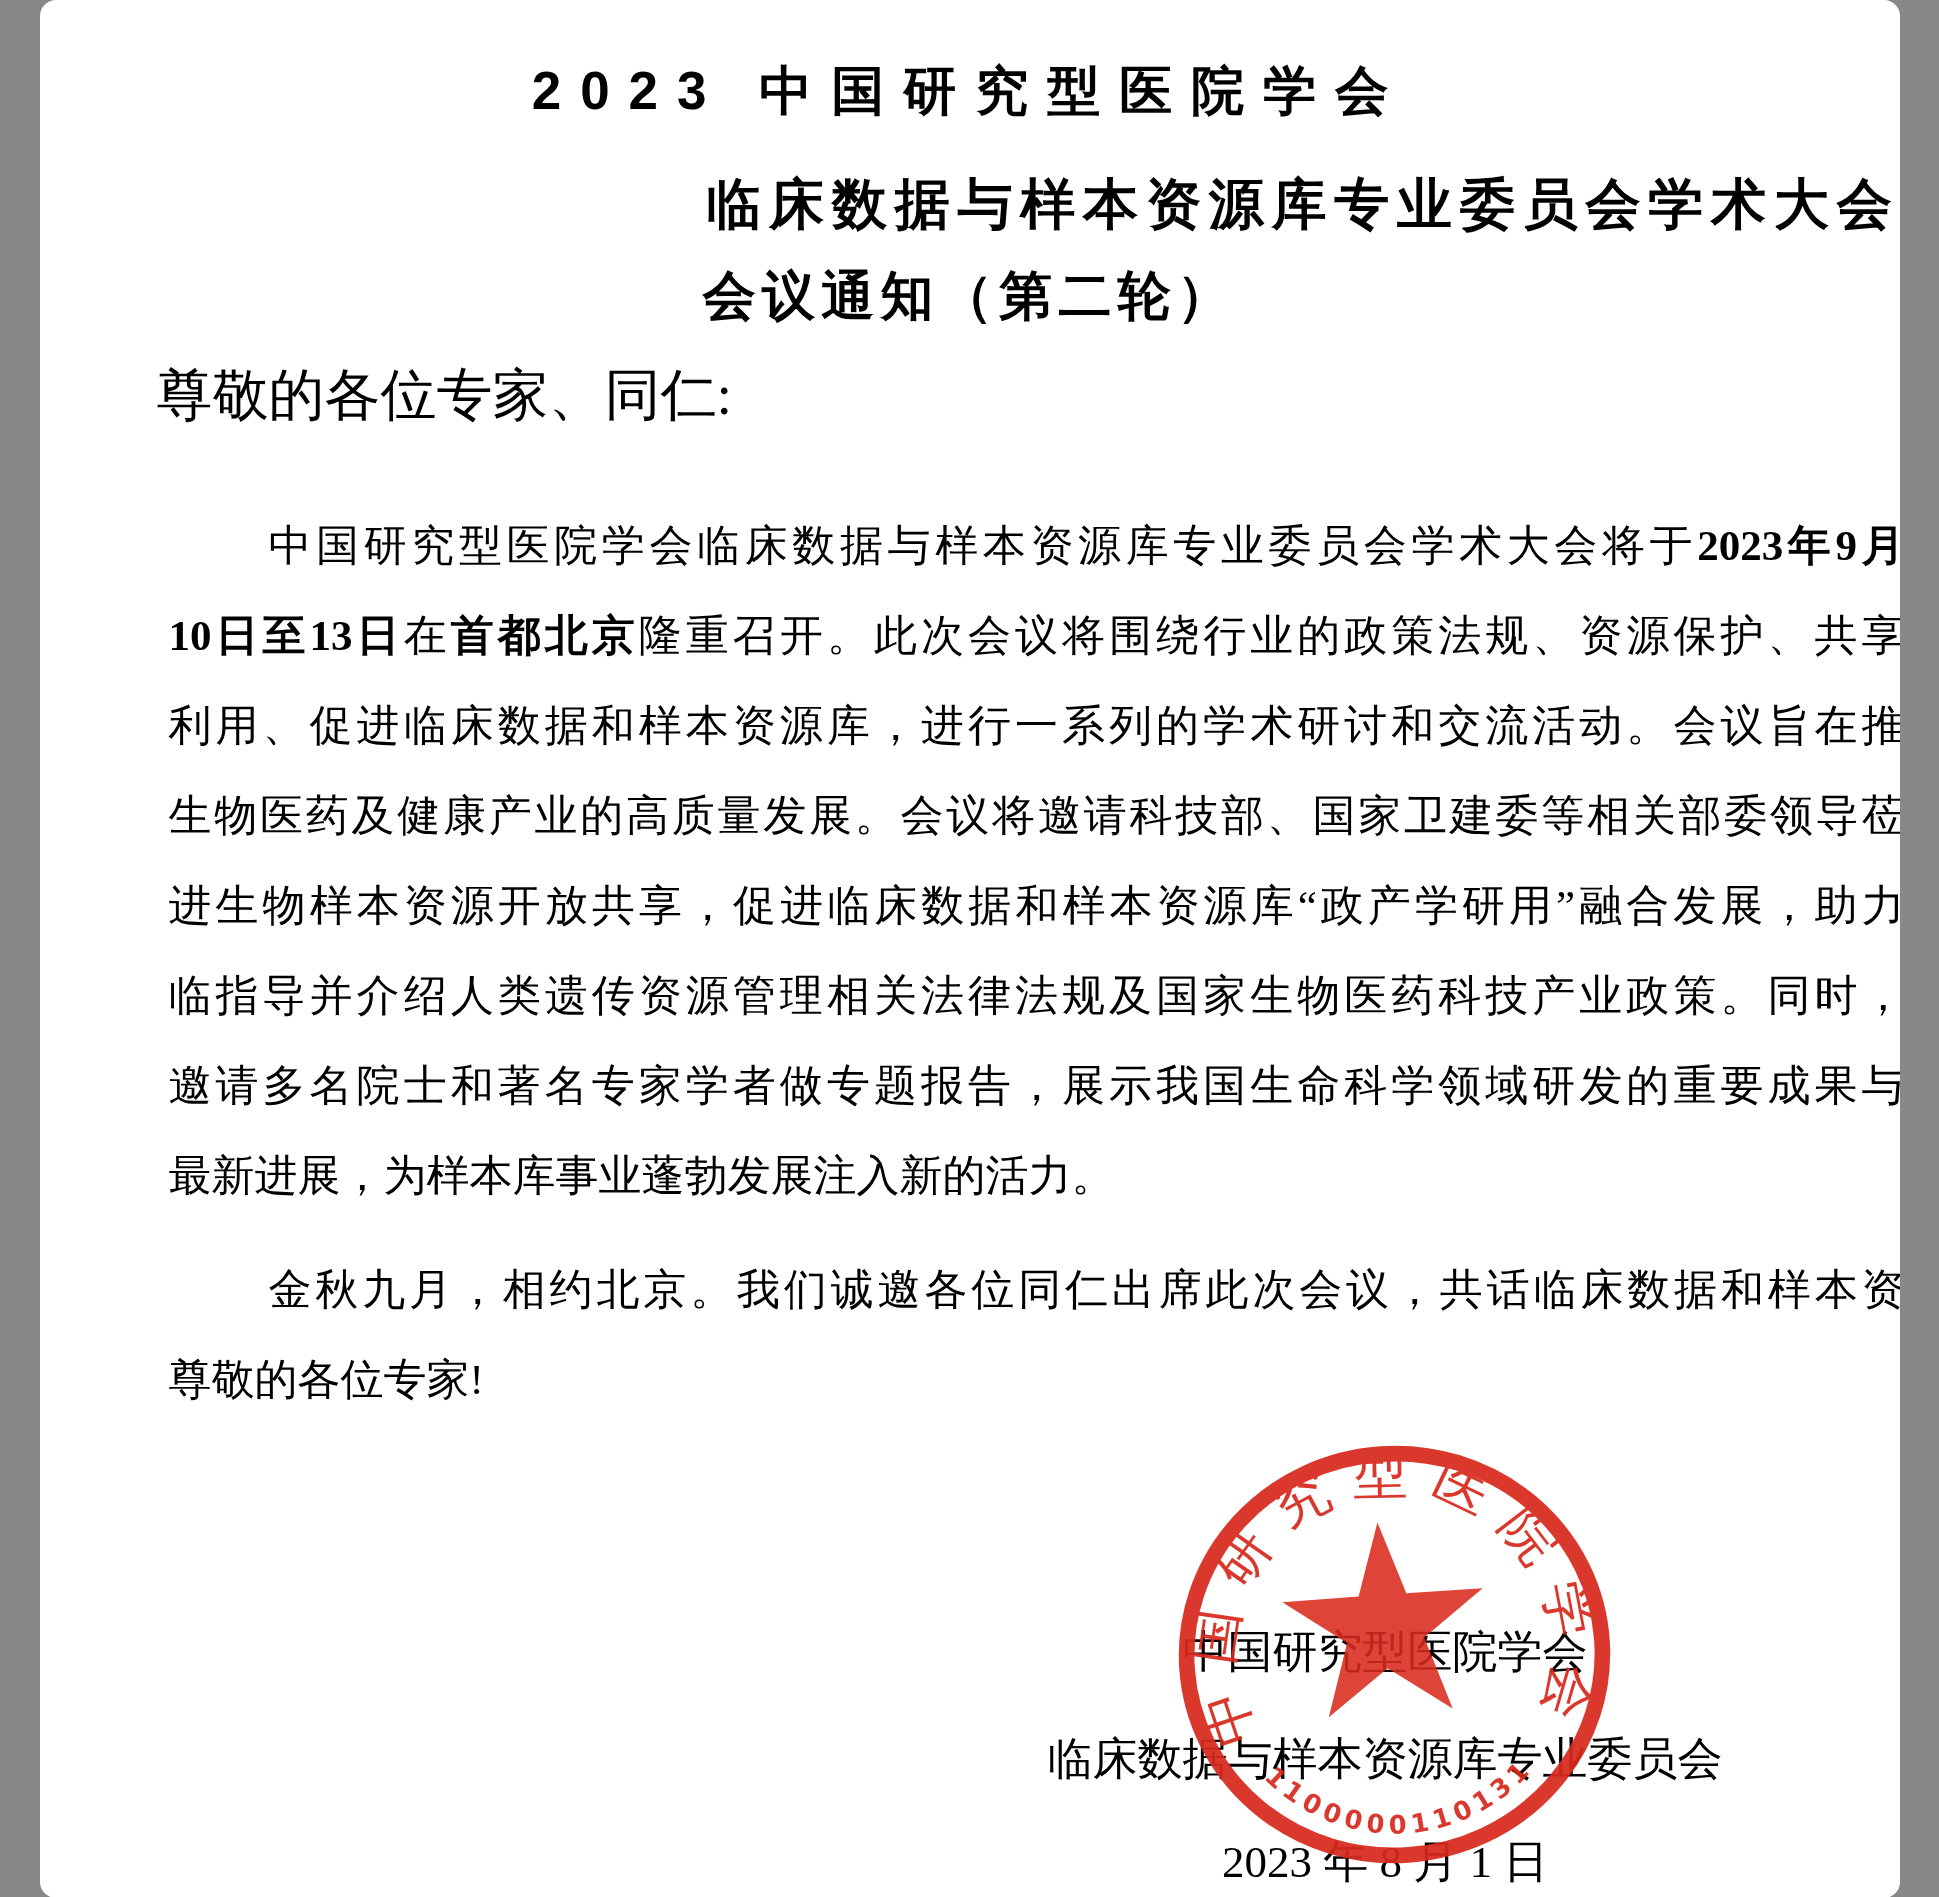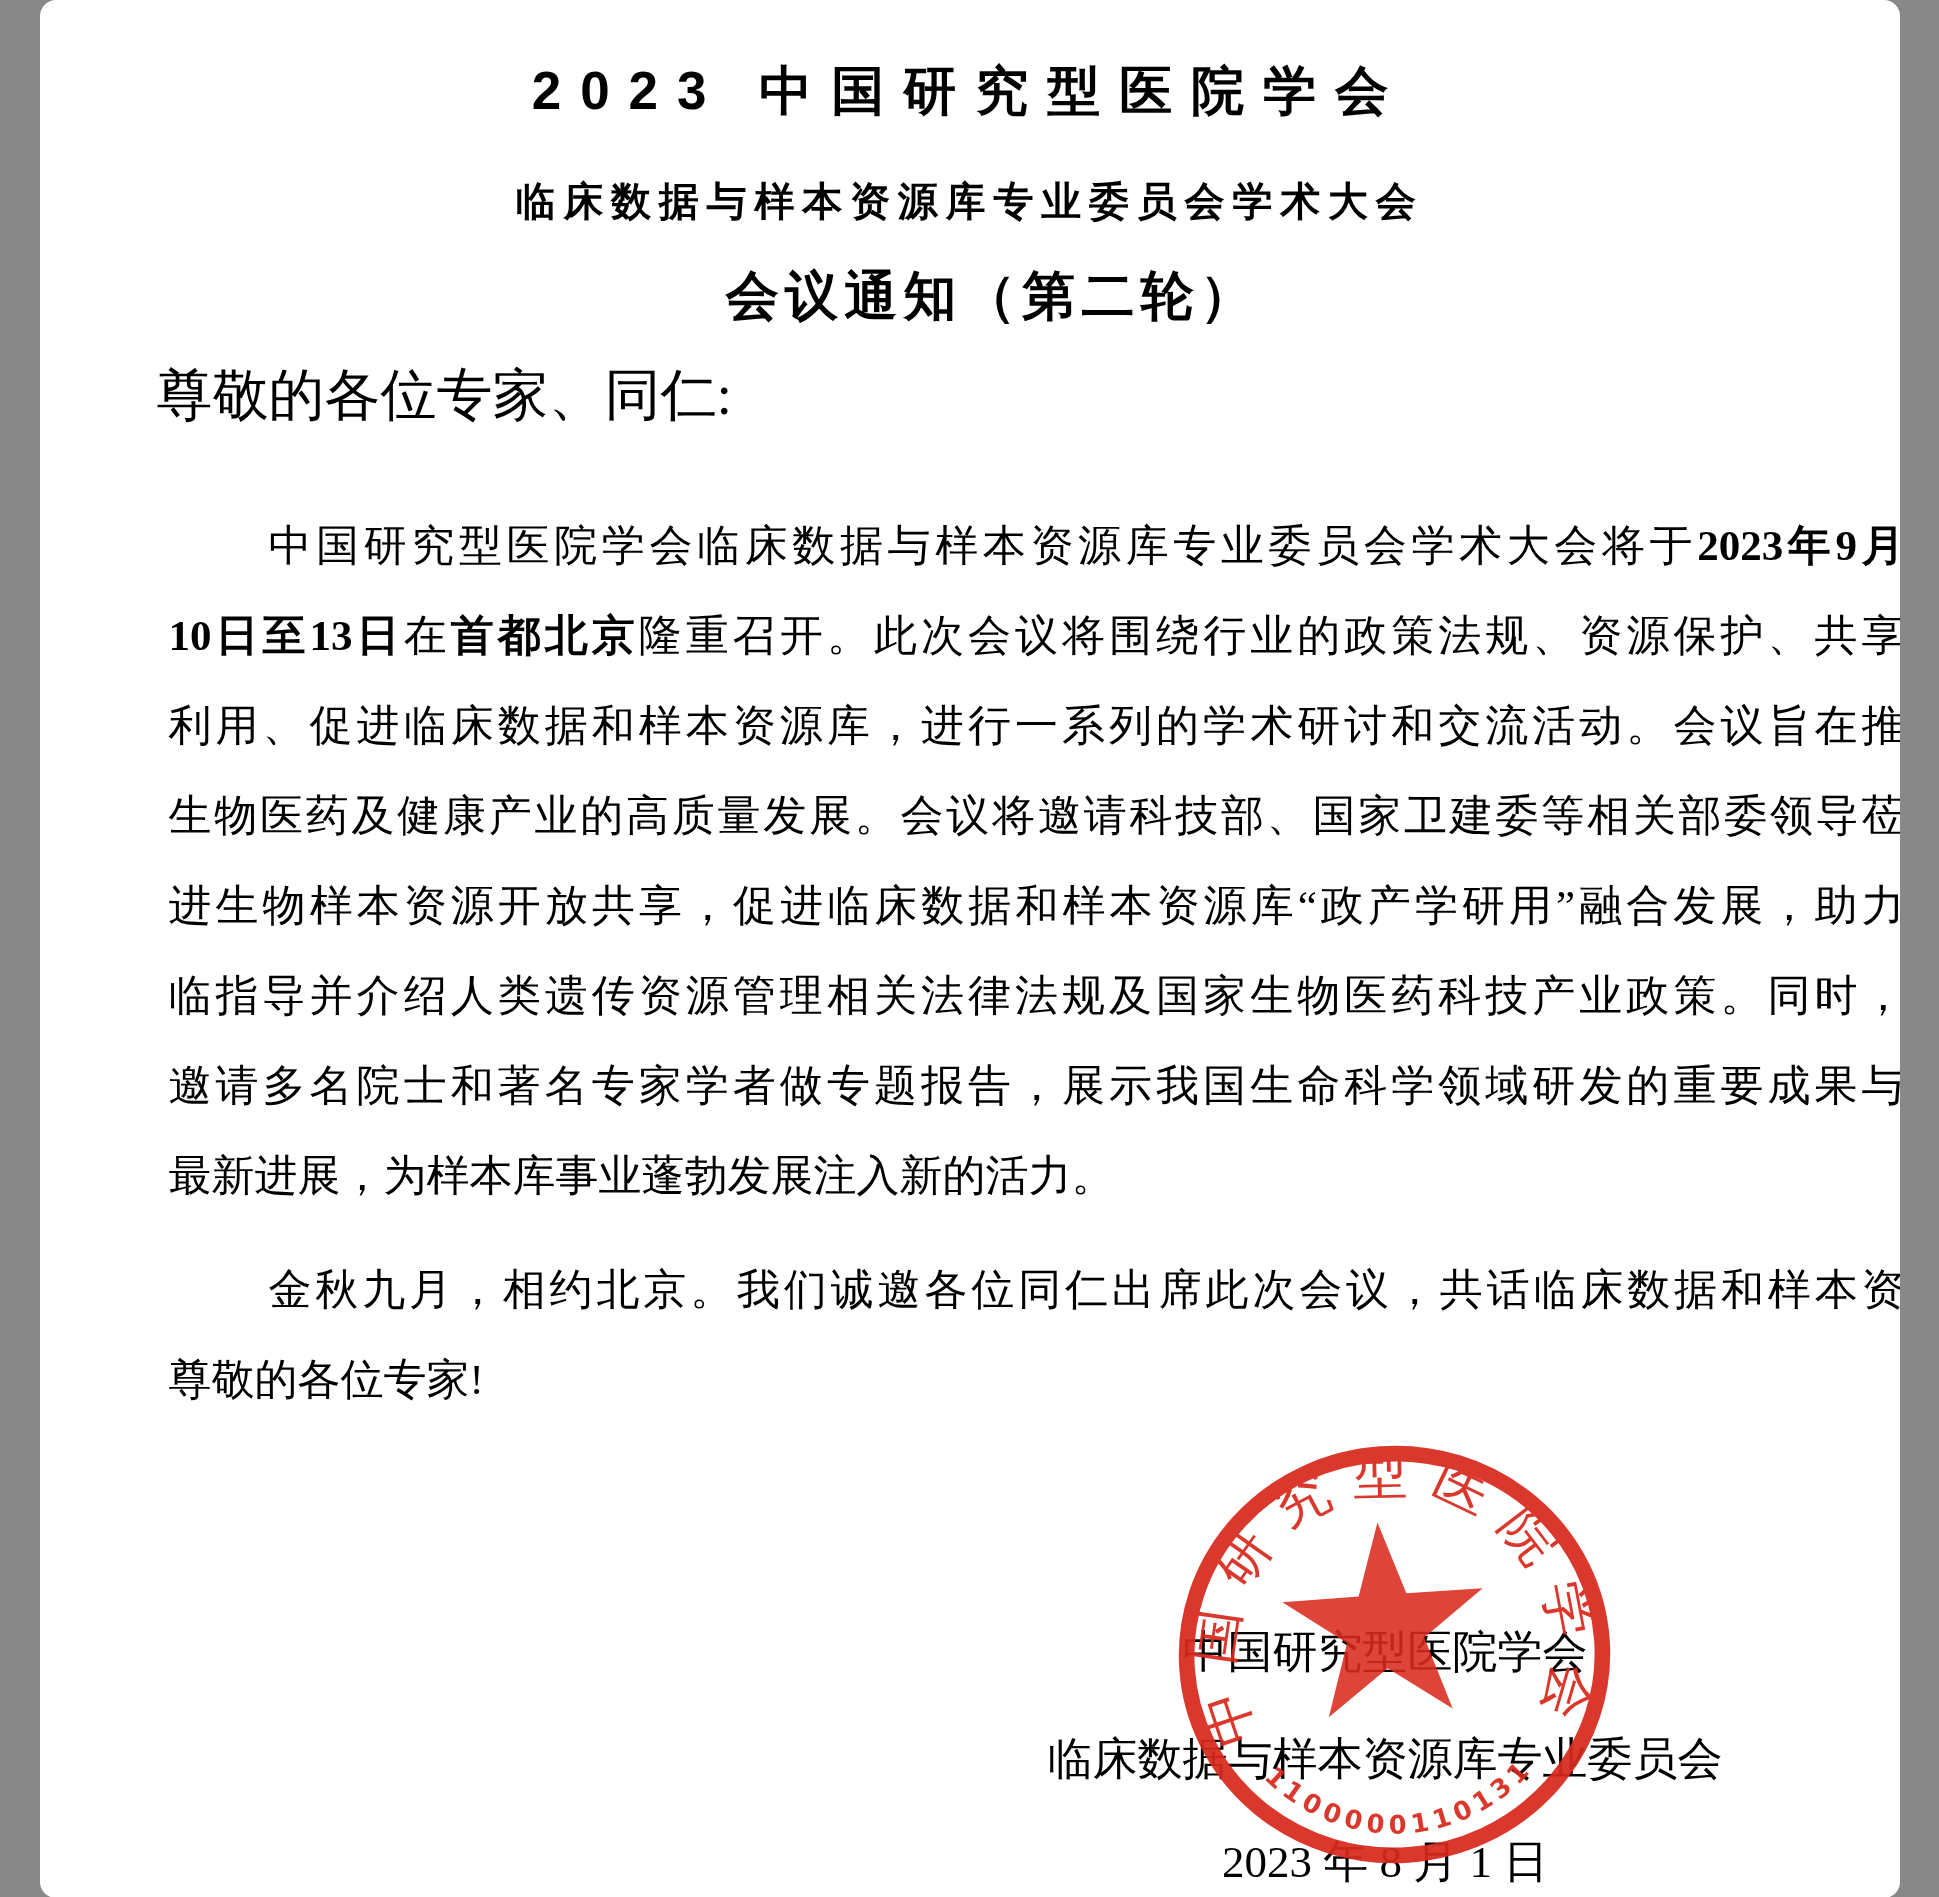--- a/index.html
+++ b/index.html
@@ -7,22 +7,22 @@
     position:relative; width:1860px; height:1898px; background:#ffffff;
     font-family:"Liberation Serif","DejaVu Serif",serif; color:#000;
     overflow:hidden; margin:0 auto;border-radius:16px;
   }
   .title-line{
     position:absolute; left:0; width:100%; text-align:center;
     font-family:"Liberation Sans","DejaVu Sans",sans-serif; font-weight:700;
     margin:0; color:#000;
   }
   .t1{ top:56px;  font-size:53px; letter-spacing:19px; }
-  .t2{ top:174px; font-size:40px; letter-spacing:7.8px; }
-  .t3{ top:261px; font-size:53px; letter-spacing:6.3px;padding-left:23px; }
+  .t2{ top:168px; font-size:55px; letter-spacing:7.8px;text-align:right; }
+  .t3{ top:261px; font-size:53px; letter-spacing:6.3px; }
   .salutation{
     position:absolute; left:117px; top:368px; font-size:56px; line-height:55px;
   }
   .body-paragraphs{
     position:absolute; left:117px; top:489px; width:1760px;
     font-size:43px;
   }
   .para{ margin:12px; }
   .para + .para{ margin-top:23.5px; }
   .line{ height:90px; line-height:90px; white-space:nowrap; }

